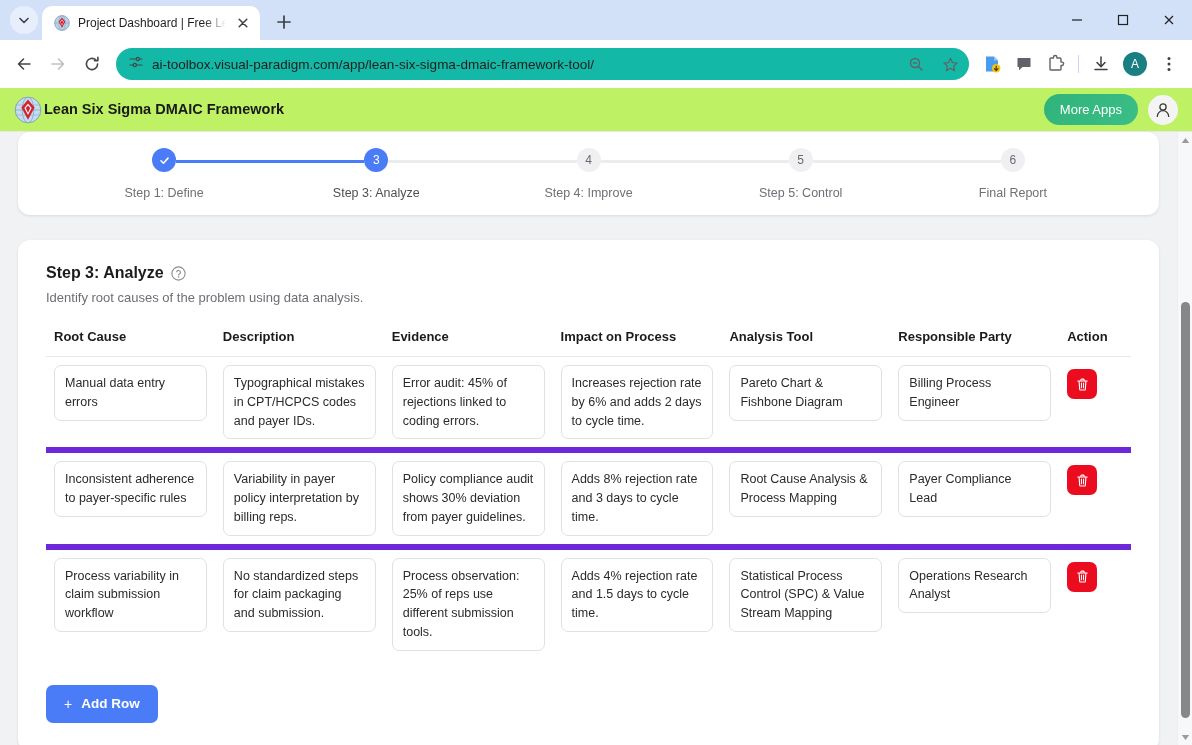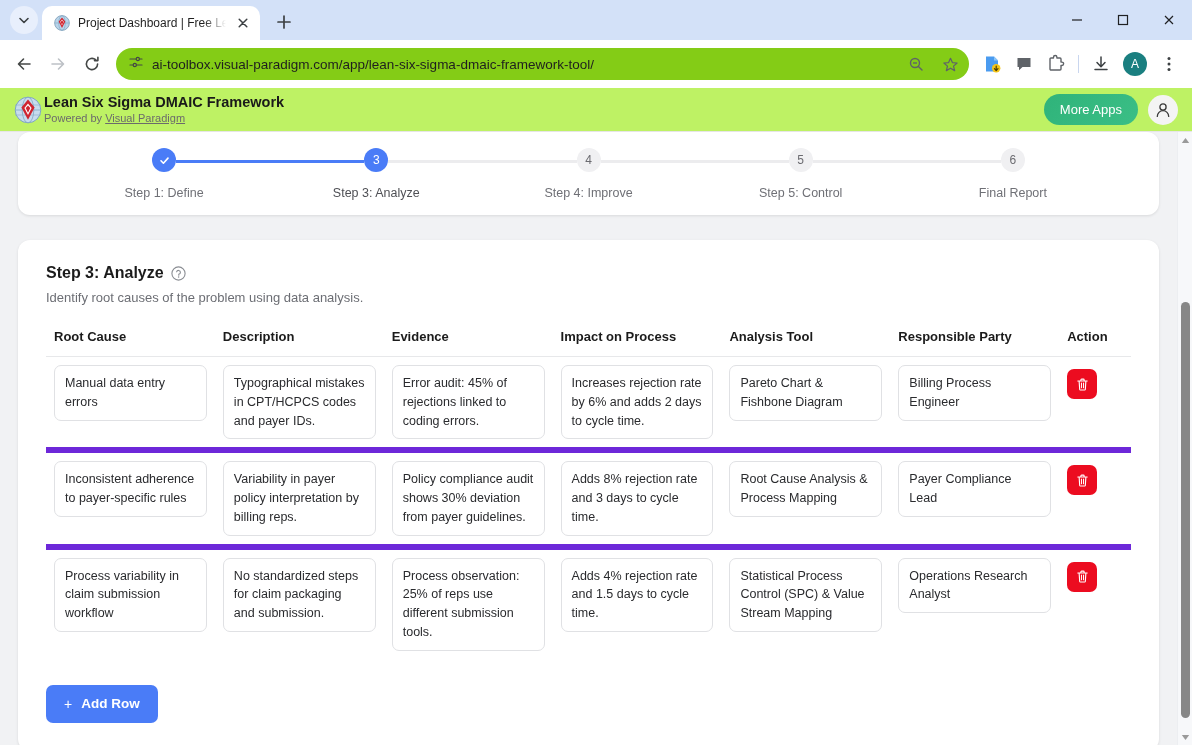--- a/index.html
+++ b/index.html
@@ -38,21 +38,21 @@
 
   .winctrls { position: absolute; right: 0; top: 0; height: 40px; display: flex; }
   .winbtn { width: 46px; height: 40px; display: flex; align-items: center; justify-content: center; }
 
   .toolbar {
     height: 48px; background: #ffffff; display: flex; align-items: center;
     gap: 2px; padding: 0 8px; flex: 0 0 48px;
   }
   .navbtn { width: 32px; height: 32px; display: flex; align-items: center; justify-content: center; border-radius: 16px; }
   .omnibox {
-    flex: 1; height: 32px; background: #84cc16; border-radius: 16px;
+    flex: 1; height: 32px; background: #14b8a6; border-radius: 16px;
     display: flex; align-items: center; padding: 0 6px 0 12px; gap: 8px;
     margin: 0 6px;
   }
   .omnibox-url { font-size: 13.5px; color: #1f1f1f; flex: 1; white-space: nowrap; overflow: hidden; }
   .omni-ico { width: 26px; height: 26px; display: flex; align-items: center; justify-content: center; border-radius: 13px; }
   .ext-ico { width: 30px; height: 30px; display: flex; align-items: center; justify-content: center; border-radius: 15px; }
   .divider-v { width: 1px; height: 18px; background: #c9d6ef; margin: 0 5px; }
   .avatar-btn {
     width: 24px; height: 24px; border-radius: 12px; background: #1a7f80;
     color: #fff; font-size: 12px; display: flex; align-items: center; justify-content: center;
@@ -297,21 +297,20 @@
           <ellipse cx="14" cy="14" rx="5.8" ry="12.8" fill="none" stroke="#89adc8" stroke-width="0.9"></ellipse>
           <path d="M1.2 14 H26.8" stroke="#89adc8" stroke-width="0.9"></path>
           <path d="M1.2 9 H26.8 M1.2 19 H26.8" stroke="#89adc8" stroke-width="0.6"></path>
           <path d="M14 3.4 L20.6 11.4 L14 23.8 L7.4 11.4 Z" fill="#cf2430"></path>
           <path d="M14 7.6 L17.6 11.9 L14 18.9 L10.4 11.9 Z" fill="#ffffff"></path>
           <path d="M14 9.4 L16.3 12.1 L14 16.7 L11.7 12.1 Z" fill="#cf2430"></path>
         </svg>
       </span>
       <div class="hdr-texts">
         <span class="hdr-title">Lean Six Sigma DMAIC Framework</span>
-        <span class="hdr-sub"><span>Powered by </span><a href="#">Visual Paradigm</a></span>
       </div>
       <button class="more-apps">More Apps</button>
       <div class="user-circle">
         <svg width="18" height="18" viewBox="0 0 18 18">
             <circle cx="9" cy="6" r="3.1" fill="none" stroke="#3a3a3a" stroke-width="1.3"></circle>
             <path d="M3.3 15.4 a5.7 5.7 0 0 1 11.4 0" fill="none" stroke="#3a3a3a" stroke-width="1.3" stroke-linecap="round"></path>
           </svg>
       </div>
     </div>
 

